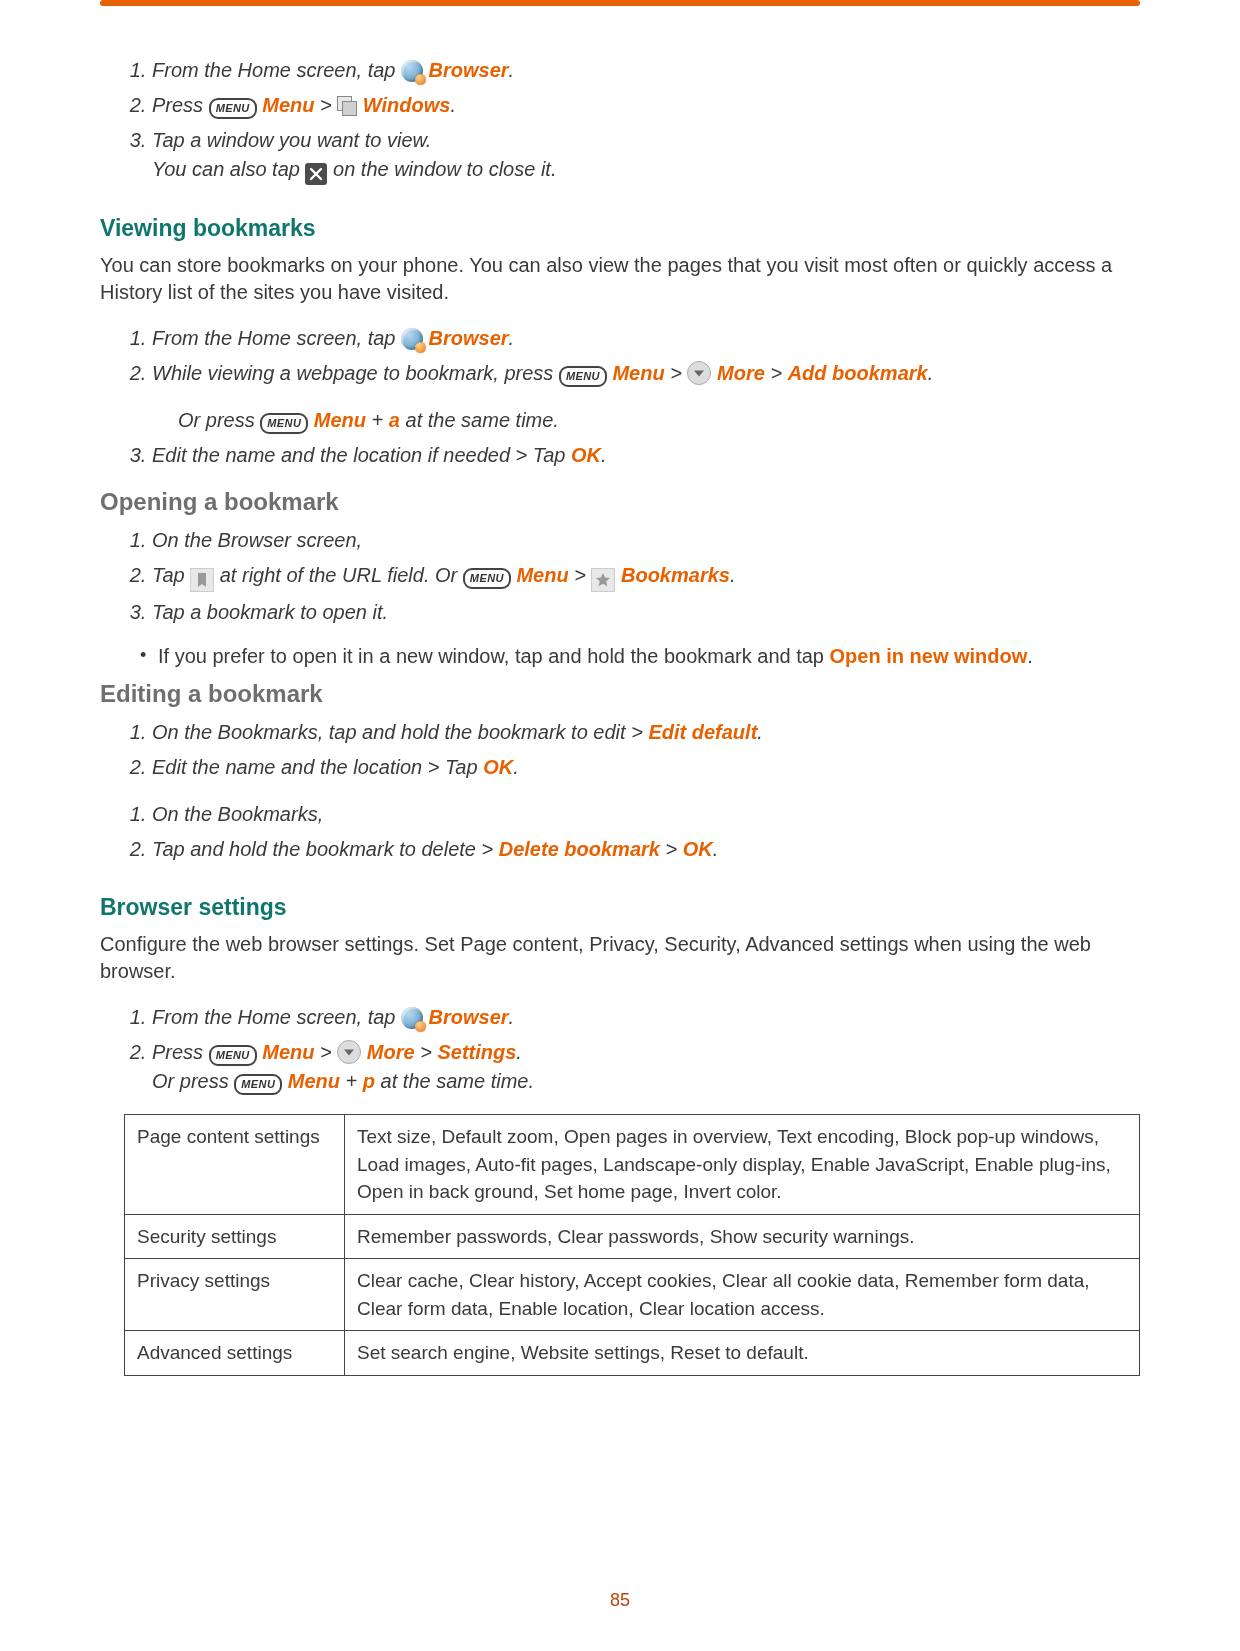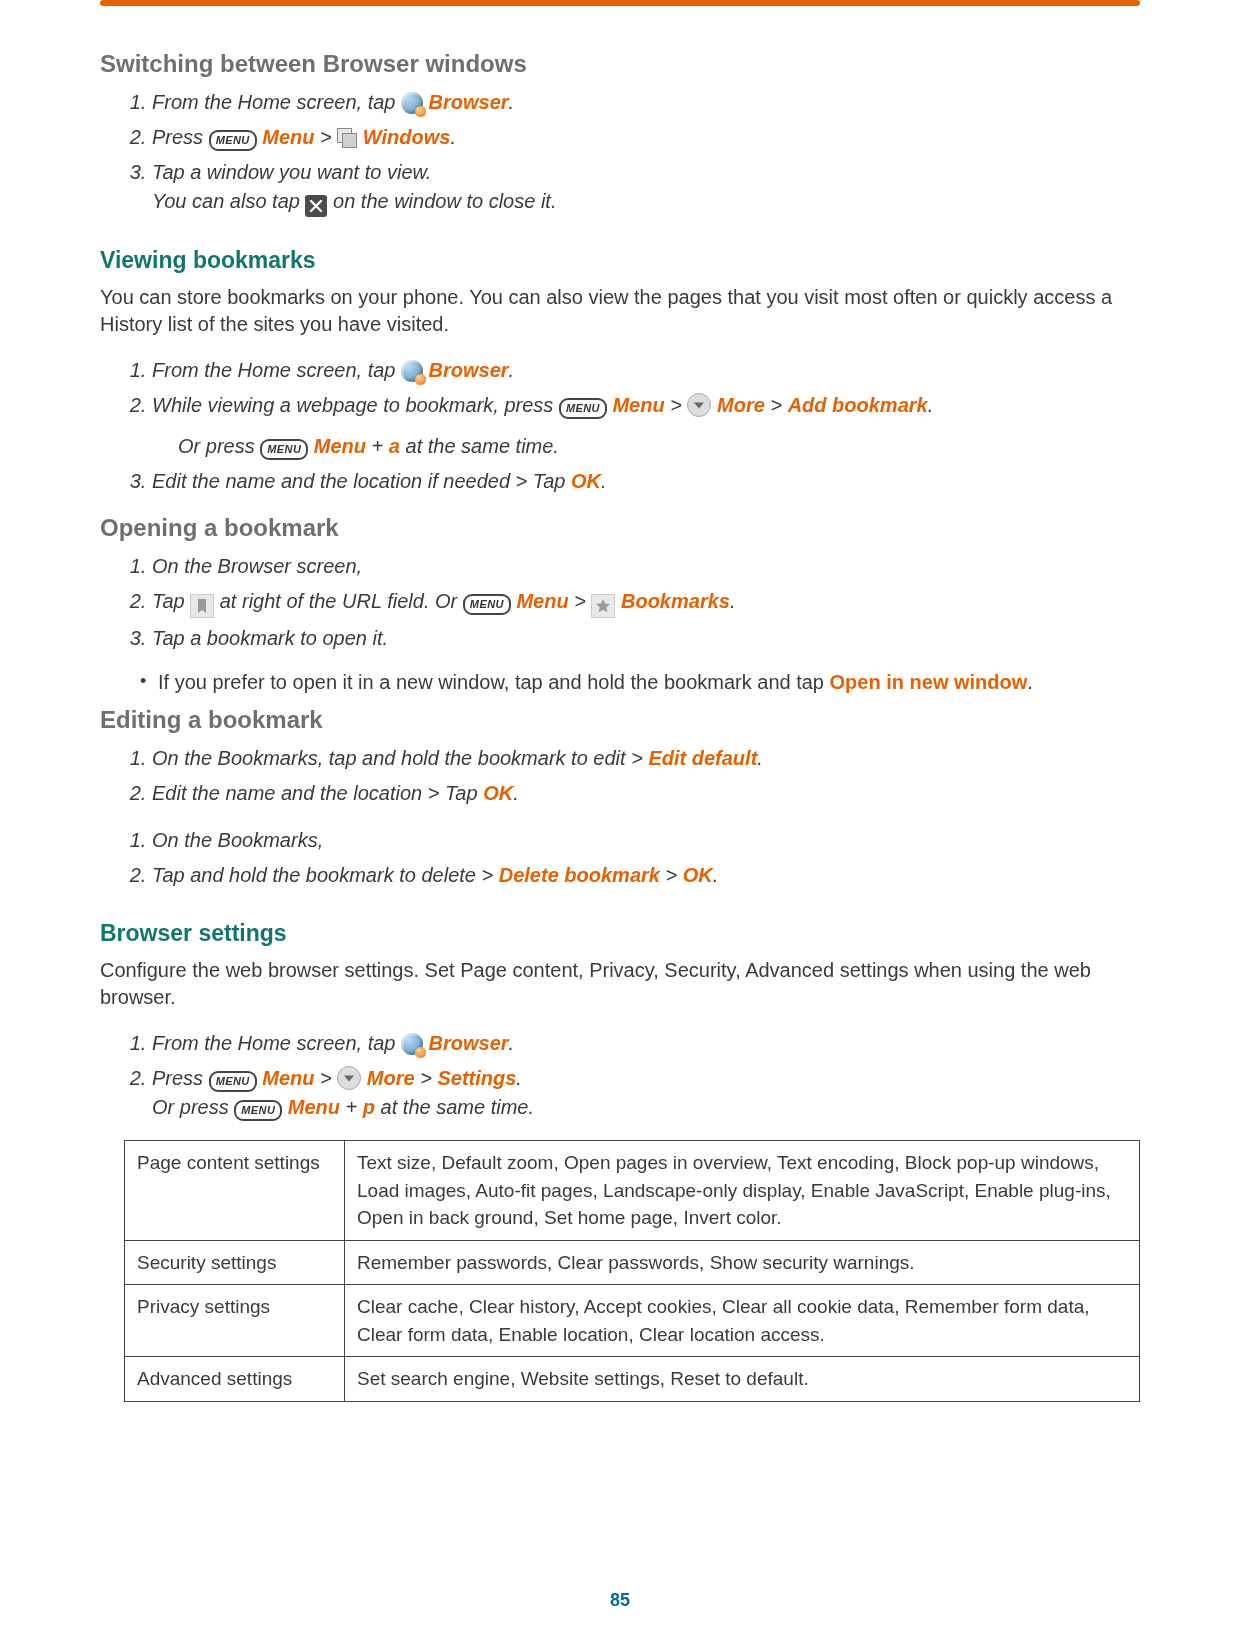--- a/index.html
+++ b/index.html
@@ -81,21 +81,21 @@
     font-size: 18px;
     color: #3a3a3a;
   }
   .kw {
     color: #e86100;
     font-weight: 700;
   }
   .sub-indent {
     display: block;
     margin-left: 26px;
-    margin-top: 12px;
+    margin-top: 18px;
   }
   
   .icon {
     display: inline-flex;
     align-items: center;
     justify-content: center;
     vertical-align: -4px;
   }
   .menu-key {
     border: 2px solid #444;
@@ -193,33 +193,32 @@
     vertical-align: top;
     line-height:1.45;
   }
   table.settings td:first-child{
     width:195px;
   }
   .page-num{
     position:absolute;
     bottom:40px;left:0;right:0;
     text-align:center;
-    color:#0369a1;
-    font-weight:700;
+    color:#c2410c;
+    font-weight:400;
     font-size:18px;
   }
 </style>
 </head>
 <body>
 
 <div class="page">
   <div class="top-rule"></div>
   <div class="content">
 
-    <h3 class="sub">Switching between Browser windows</h3>
     <ol class="steps">
       <li>
         <span>From the Home screen, tap </span>
         <span class="icon globe-icon"></span>
         <span class="kw">Browser</span>.
       </li>
       <li>
         <span>Press </span>
         <span class="icon menu-key">MENU</span>
         <span class="kw">Menu</span>

